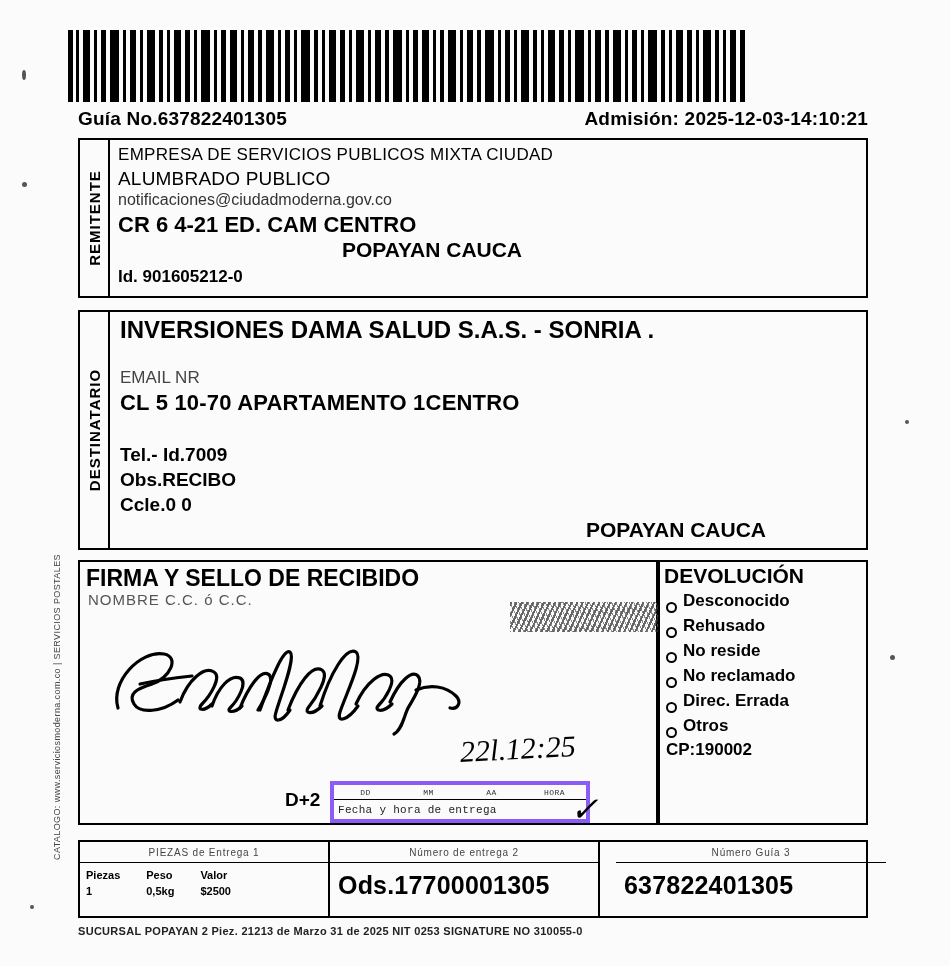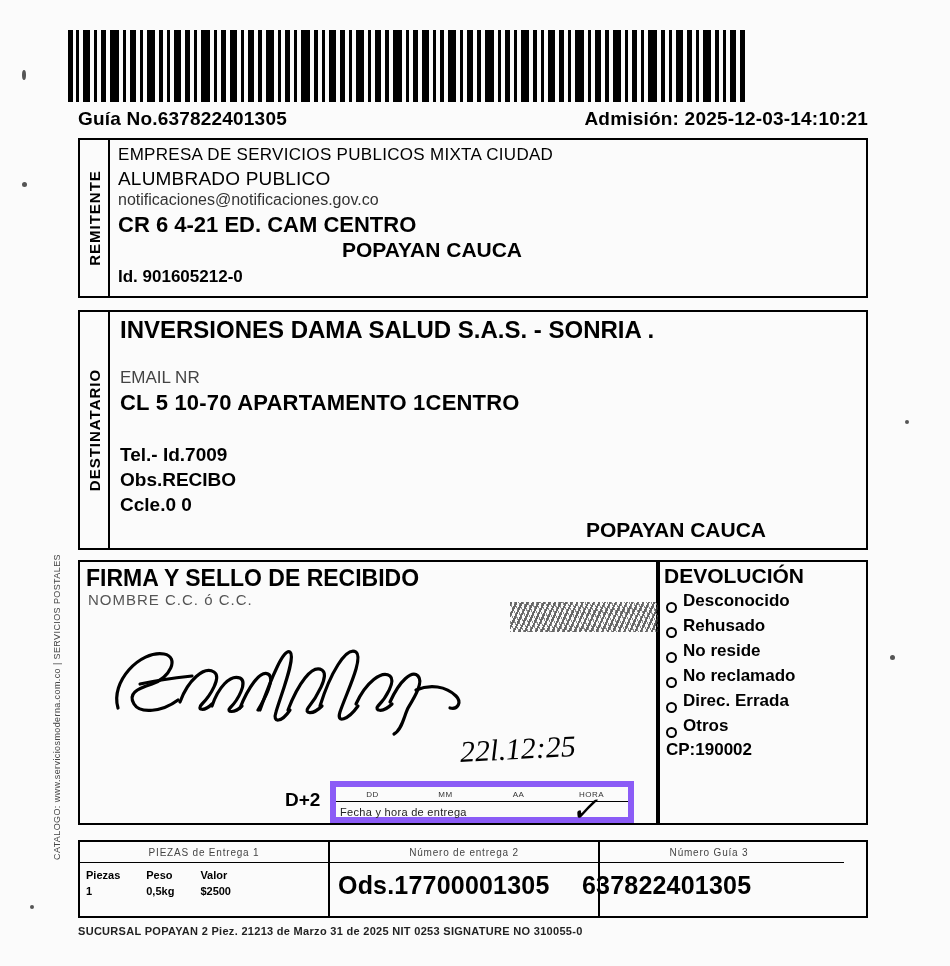--- a/index.html
+++ b/index.html
@@ -233,25 +233,26 @@
     position: absolute;
     left: 205px;
     bottom: 12px;
     font-size: 19px;
     font-weight: bold;
   }
   .mini-table {
     position: absolute;
     left: 250px;
     bottom: 0;
-    width: 304px;
+    width: 260px;
     height: 42px;
-    border: 6px solid #8b5cf6;
+    border: 4px solid #8b5cf6;
     box-sizing: border-box;
     font-size: 9px;
+    font-family: Liberation Mono, monospace;
   }
   .mini-table .hdr {
     display: flex;
     border-bottom: 1px solid #000;
     height: 14px;
     align-items: center;
   }
   .mini-table .hdr div {
     flex: 1;
     text-align: center;
@@ -319,21 +320,21 @@
     font-size: 10px;
     color: #444;
     text-align: center;
     letter-spacing: .8px;
     padding-top: 5px;
     border-bottom: 1px solid #000;
     padding-bottom: 4px;
   }
   #bt-c1 { left: 0; width: 250px; border-right: 2px solid #000; }
   #bt-c2 { left: 250px; width: 270px; border-right: 2px solid #000; }
-  #bt-c3 { left: 494px; width: 270px; }
+  #bt-c3 { left: 536px; width: 270px; }
   .bt-num {
     font-size: 25px;
     font-weight: bold;
     padding: 8px 0 0 8px;
     letter-spacing: .2px;
   }
   .pieces {
     display: flex;
     font-size: 11px;
     font-weight: bold;
@@ -453,21 +454,21 @@
     <div class="admision">Admisión: 2025-12-03-14:10:21</div>
   </div>
 
   <div class="box" id="remitente-box">
     <div class="side-label">
       <span>REMITENTE</span>
     </div>
     <div class="rem-content">
       <div class="rem-title">EMPRESA DE SERVICIOS PUBLICOS MIXTA CIUDAD</div>
       <div class="rem-sub">ALUMBRADO PUBLICO</div>
-      <div class="rem-email">notificaciones@notificaciones.gov.co</div>
+      <div class="rem-email">notificaciones@ciudadmoderna.gov.co</div>
       <div class="rem-addr">CR 6  4-21 ED. CAM CENTRO</div>
       <div class="rem-city">POPAYAN CAUCA</div>
       <div class="rem-id">Id. 901605212-0</div>
     </div>
   </div>
 
   <div class="box" id="destinatario-box">
     <div class="side-label">
       <span>DESTINATARIO</span>
     </div>

